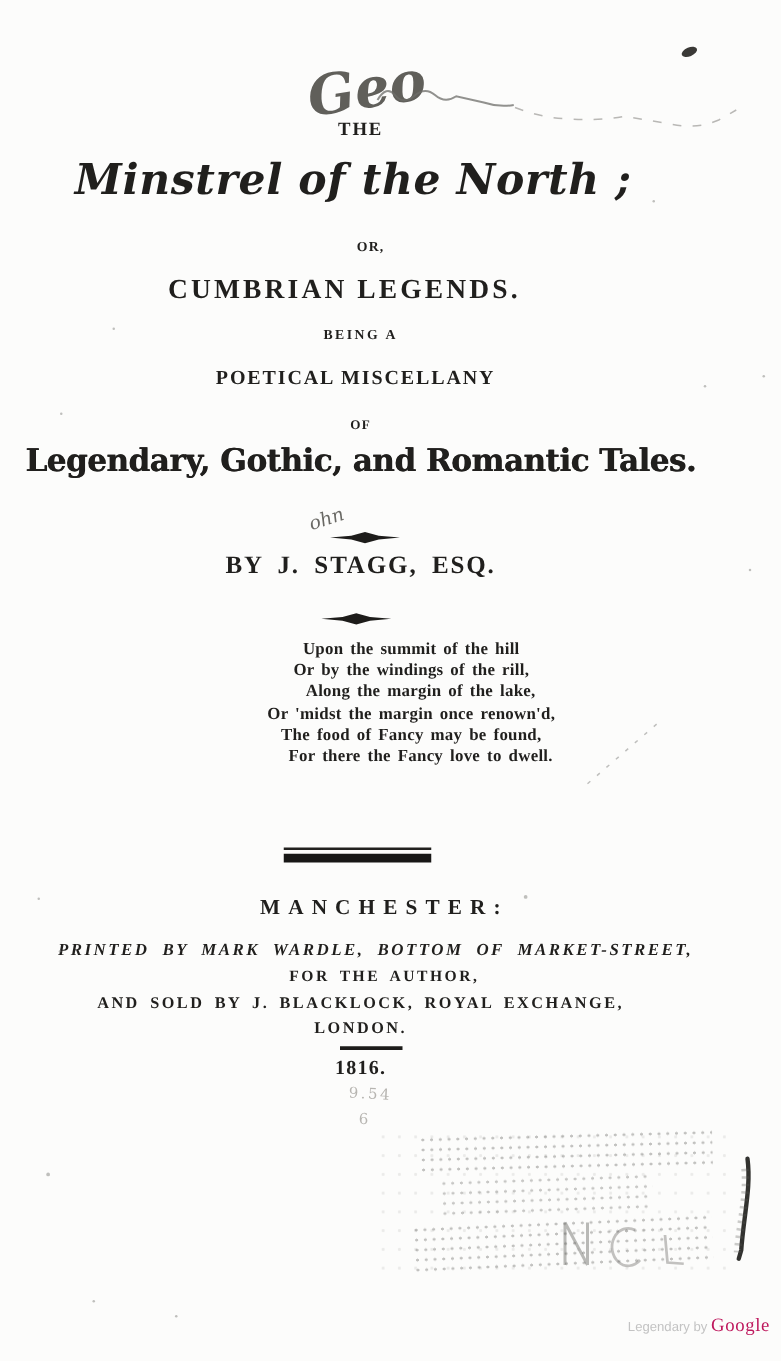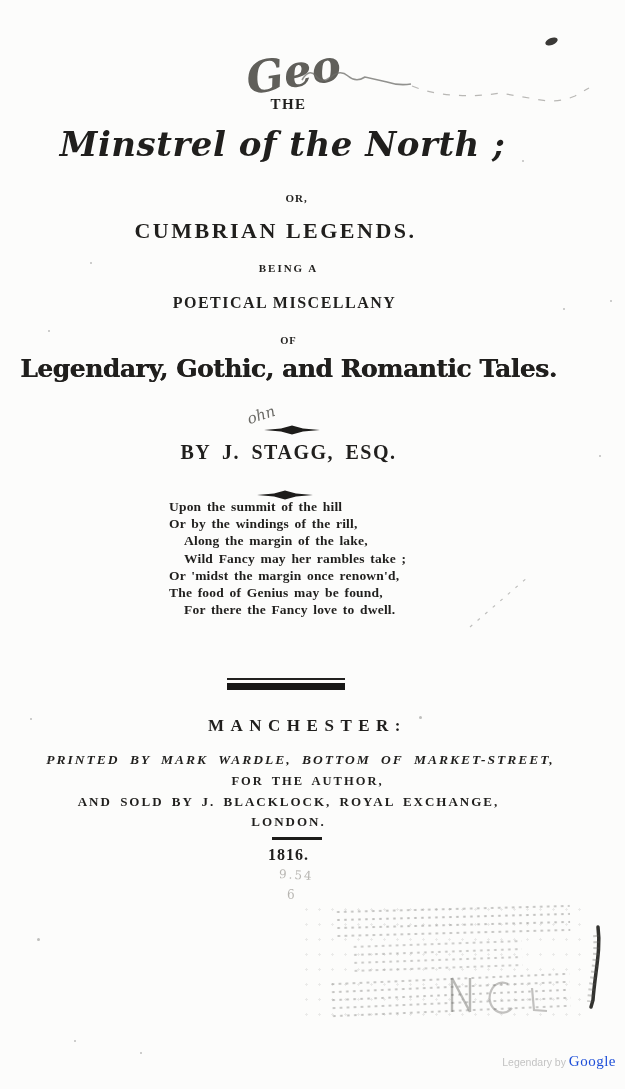--- a/index.html
+++ b/index.html
@@ -12,21 +12,21 @@
   .half-title{font:bold 15px "Liberation Serif",serif;letter-spacing:1.5px;}
   .main-title{font:bold italic 34px "DejaVu Serif",serif;letter-spacing:.5px;}
   .or-label{font:bold 11px "Liberation Serif",serif;letter-spacing:1px;}
   .series-title{font:bold 22px "Liberation Serif",serif;letter-spacing:2.5px;}
   .being-a{font:bold 11px "Liberation Serif",serif;letter-spacing:2px;}
   .genre{font:bold 16px "Liberation Serif",serif;letter-spacing:1.5px;}
   .of-label{font:bold 10.5px "Liberation Serif",serif;letter-spacing:1px;}
   .tales{font:bold 25px "DejaVu Serif",serif;letter-spacing:-0.5px;text-shadow:.4px 0 currentColor;}
   .byline{font:bold 20px "Liberation Serif",serif;letter-spacing:1.5px;word-spacing:5px;}
 
-  .poem{position:absolute;left:169px;top:498px;width:320px;text-align:left;}
+  .poem{position:absolute;left:169px;top:510px;width:320px;text-align:center;}
   .pl{font:bold 13.5px "Liberation Serif",serif;line-height:17.2px;letter-spacing:.2px;word-spacing:2px;white-space:nowrap;}
   .pl.in{padding-left:15px;}
 
   .double-rule{position:absolute;left:227px;top:678px;width:118px;}
   .double-rule .thin{height:2px;background:#22211f;}
   .double-rule .gap{height:3px;}
   .double-rule .thick{height:7px;background:#181716;}
 
   .city{font:bold 17px "Liberation Serif",serif;letter-spacing:6.5px;}
   .printer{font:bold italic 13.5px "Liberation Serif",serif;letter-spacing:2px;word-spacing:5px;}
@@ -46,21 +46,21 @@
 
   .dots{position:absolute;background-image:radial-gradient(circle,rgba(85,84,80,.7) 1px,rgba(85,84,80,0) 1.4px);
     background-size:7px 8px;}
   .sp{position:absolute;width:2px;height:2px;border-radius:50%;background:#8d8c88;opacity:.55;}
 
   .blob{position:absolute;left:545px;top:38px;width:13px;height:7px;border-radius:50%;
     background:#3a3936;transform:rotate(-22deg);}
 
   .google{position:absolute;left:492px;top:1052px;width:124px;text-align:right;white-space:nowrap;}
   .google .pre{font:10.5px "Liberation Sans",sans-serif;color:#c3c3c3;}
-  .google .brand{font:15px "Liberation Serif",serif;color:#1d4ed8;letter-spacing:.5px;}
+  .google .brand{font:15px "Liberation Serif",serif;color:#be185d;letter-spacing:.5px;}
 
   svg.marks{position:absolute;left:0;top:0;pointer-events:none;}
 </style>
 </head>
 <body>
 
 <div id="page">
 
   <div class="blob"></div>
 
@@ -91,23 +91,22 @@
   <div class="c byline" style="top:441px;">BY J. STAGG, ESQ.</div>
 
   <svg class="ornament" style="left:257px;top:489px;" width="56" height="12">
     <polygon points="0,6 17,4.5 28,1.5 39,4.5 56,6 39,7.5 28,10.5 17,7.5" fill="#1d1c1a"></polygon>
   </svg>
 
   <div class="poem">
     <div class="pl">Upon the summit of the hill</div>
     <div class="pl">Or by the windings of the rill,</div>
     <div class="pl in">Along the margin of the lake,</div>
-    <div class="pl in">Wild Fancy may her rambles take ;</div>
     <div class="pl">Or 'midst the margin once renown'd,</div>
-    <div class="pl">The food of Genius may be found,</div>
+    <div class="pl">The food of Fancy may be found,</div>
     <div class="pl in">For there the Fancy love to dwell.</div>
   </div>
 
   <div class="double-rule">
     <div class="thin"></div>
     <div class="gap"></div>
     <div class="thick"></div>
   </div>
 
   <div class="c city" style="top:716px;margin-left:19px;">MANCHESTER:</div>

